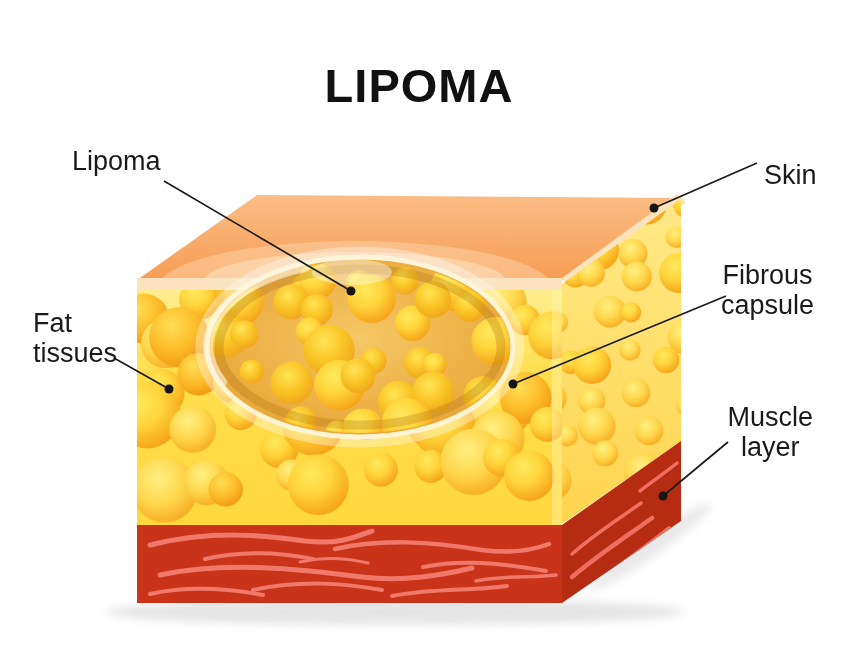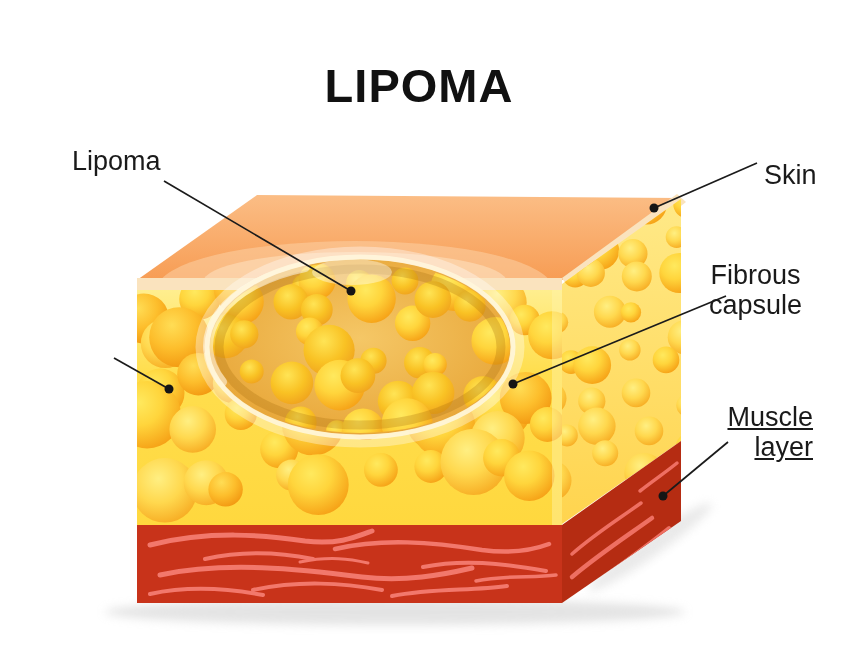--- a/index.html
+++ b/index.html
@@ -5,22 +5,22 @@
   html,body{margin:0;padding:0;background:#fff;}
   .stage{position:relative;width:850px;height:658px;background:#fff;overflow:hidden;
          font-family:"Liberation Sans",sans-serif;margin-top:32px;}
   .stage svg{position:absolute;left:0;top:0;}
   .title{position:absolute;top:26px;left:0;width:838px;text-align:center;
          font-weight:800;font-size:47px;letter-spacing:1px;color:#111;}
   .lbl{position:absolute;font-size:27px;line-height:1.12;color:#1a1a1a;white-space:pre-line;}
   #lbl-lipoma{left:72px;top:114px;}
   #lbl-skin{left:764px;top:128px;}
   #lbl-fat{left:33px;top:276px;}
-  #lbl-capsule{top:228px;right:48px;text-align:center;}
-  #lbl-muscle{top:370px;right:37px;text-align:right;text-decoration:underline;}
+  #lbl-capsule{top:228px;right:36px;text-align:center;}
+  #lbl-muscle{top:370px;right:37px;text-align:center;}
 </style>
 </head>
 <body>
 
 <div class="stage">
 
 <svg width="850" height="658" viewBox="0 0 850 658">
   <defs>
     <linearGradient id="gTop" x1="0" y1="163" x2="0" y2="250" gradientUnits="userSpaceOnUse">
       <stop offset="0" stop-color="#FBBD85"></stop>
@@ -274,18 +274,20 @@
     <circle cx="654" cy="176" r="4.5"></circle>
     <circle cx="169" cy="357" r="4.5"></circle>
     <circle cx="513" cy="352" r="4.5"></circle>
     <circle cx="663" cy="464" r="4.5"></circle>
   </g>
 </svg>
 
 <div class="title">LIPOMA</div>
 <div class="lbl" id="lbl-lipoma">Lipoma</div>
 <div class="lbl" id="lbl-skin">Skin</div>
+<div class="lbl" id="lbl-fat">Fat
+tissues</div>
 <div class="lbl" id="lbl-capsule">Fibrous
 capsule</div>
 <div class="lbl" id="lbl-muscle">Muscle
 layer</div>
 
 </div>
 
 </body></html>

